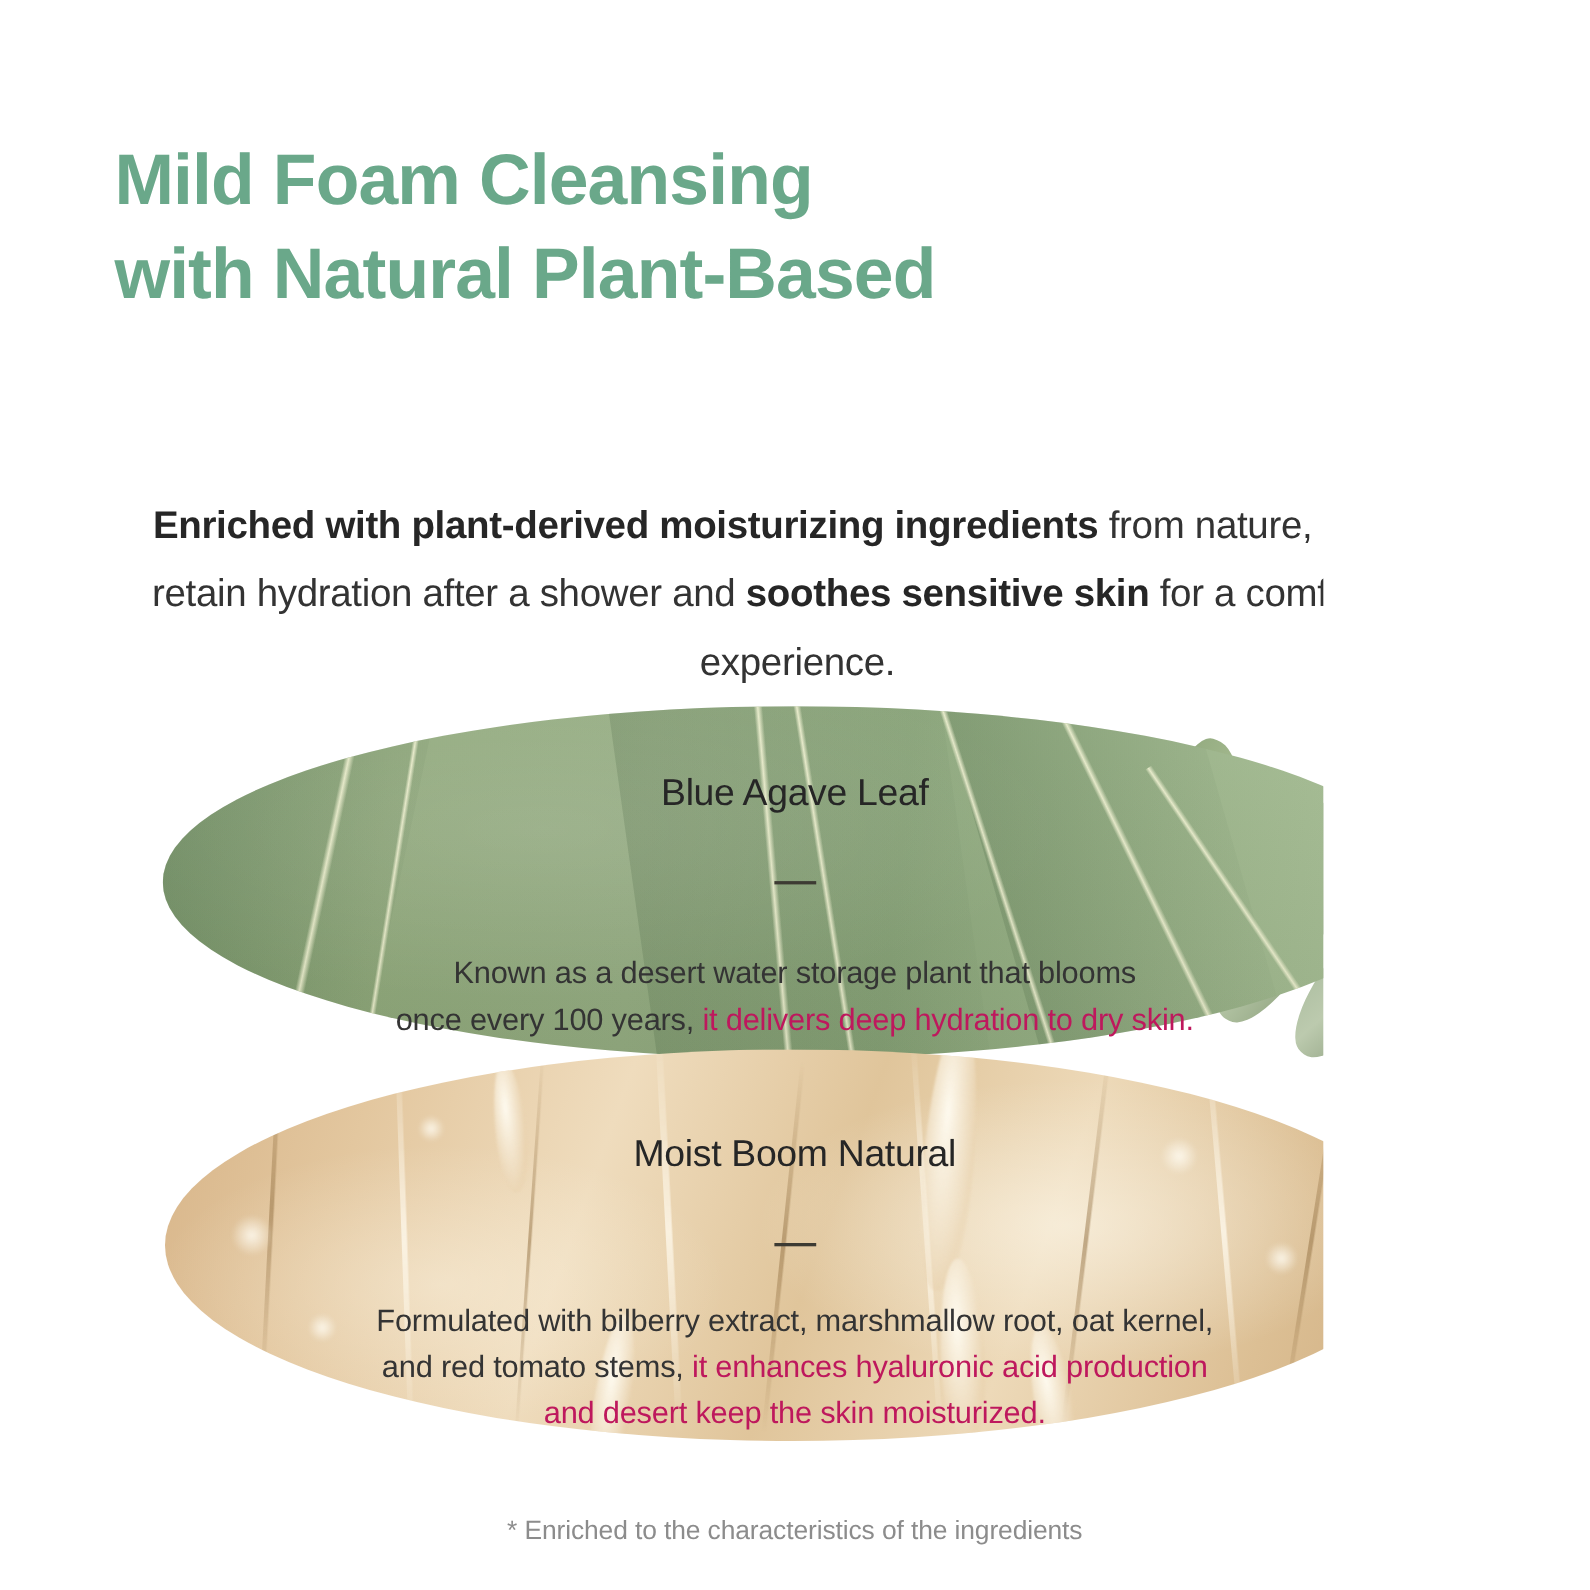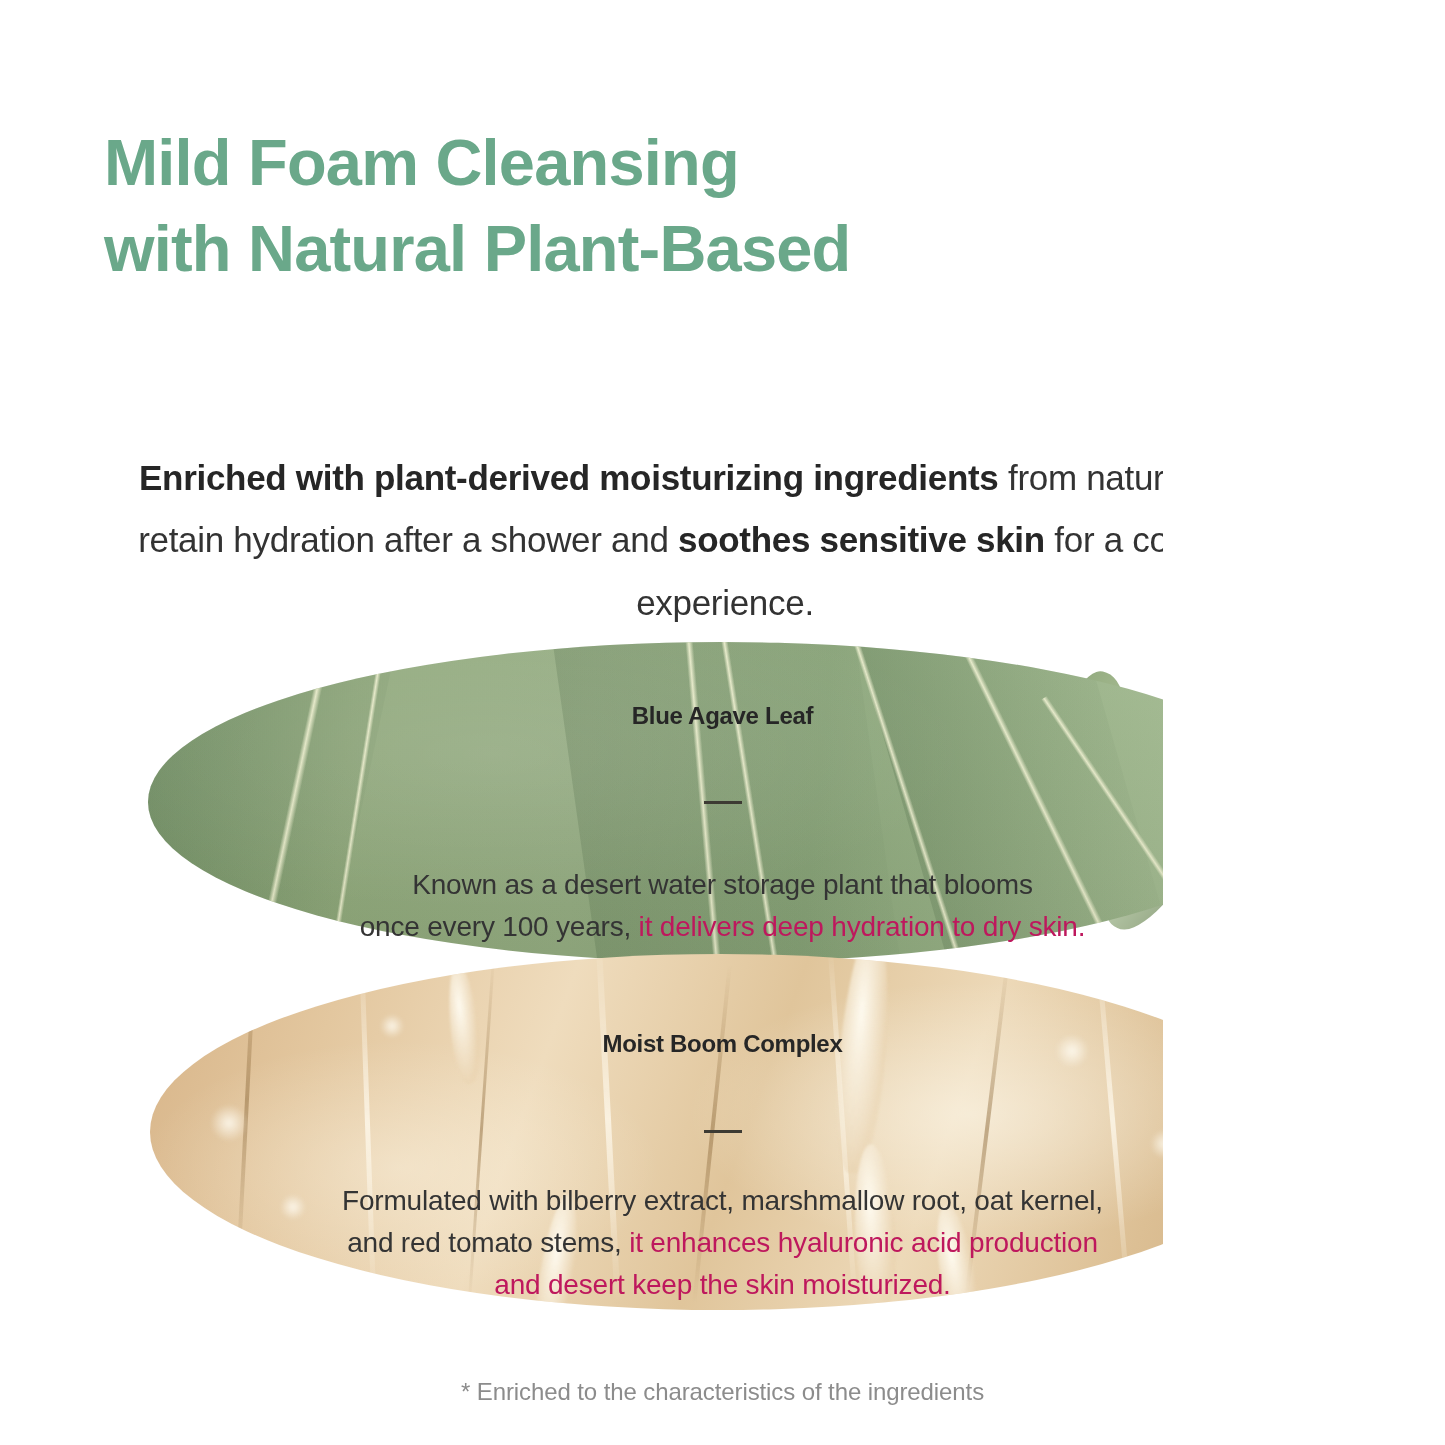--- a/index.html
+++ b/index.html
@@ -10,20 +10,21 @@
   body {
     font-family: "Liberation Sans", sans-serif;
     -webkit-font-smoothing: antialiased;
   }
   .page {
     position: relative;
     width: 1163px;
     height: 1445px;
     background: #ffffff;
     overflow: hidden;
+    padding-left: 40px;
   }
 
   
   .headline {
     position: absolute;
     left: 104px;
     top: 76px;
     width: 1150px;
     font-size: 65px;
     font-weight: 700;
@@ -130,22 +131,22 @@
 
   
   .card-text {
     position: absolute;
     left: 0;
     width: 1445px;
     text-align: center;
     color: #2b2b2b;
   }
   .card-title {
-    font-size: 24px;
-    font-weight: 700;
+    font-size: 34px;
+    font-weight: 400;
     letter-spacing: -0.3px;
     color: #262626;
   }
   .divider {
     width: 38px;
     height: 3px;
     background: #3d3b33;
     margin: 26px auto 0 auto;
   }
   .card-body {
@@ -245,21 +246,21 @@
       <div class="divider"></div>
     </div>
     <div class="card-text green-body">
       <div class="card-body">
         <span>Known as a desert water storage plant that blooms</span><br>
         <span>once every 100 years, </span><b>it delivers deep hydration to dry skin.</b>
       </div>
     </div>
 
     <div class="card-text tan-title">
-      <div class="card-title">Moist Boom Complex</div>
+      <div class="card-title">Moist Boom Natural</div>
     </div>
     <div class="tan-div">
       <div class="divider"></div>
     </div>
     <div class="card-text tan-body">
       <div class="card-body">
         <span>Formulated with bilberry extract, marshmallow root, oat kernel,</span><br>
         <span>and red tomato stems, </span><b>it enhances hyaluronic acid production</b><br>
         <b>and desert keep the skin moisturized.</b>
       </div>

